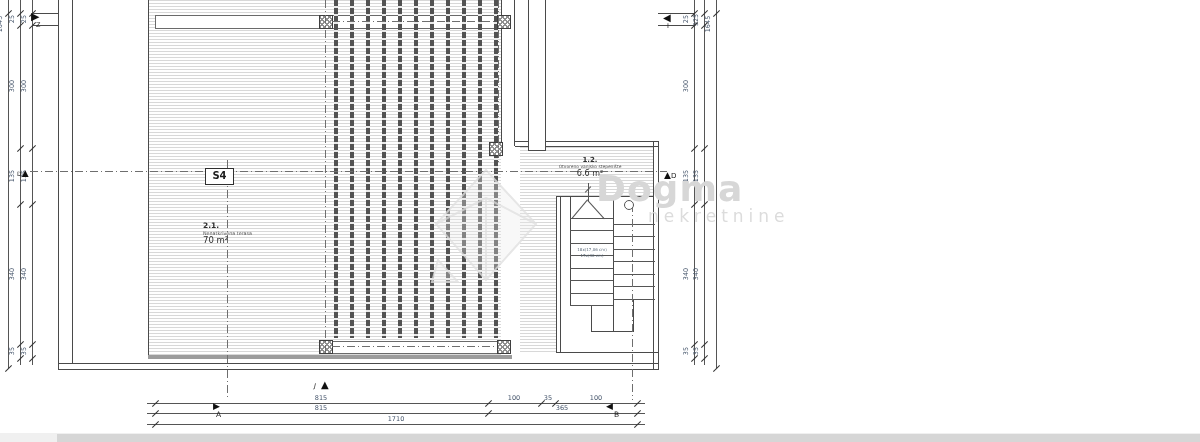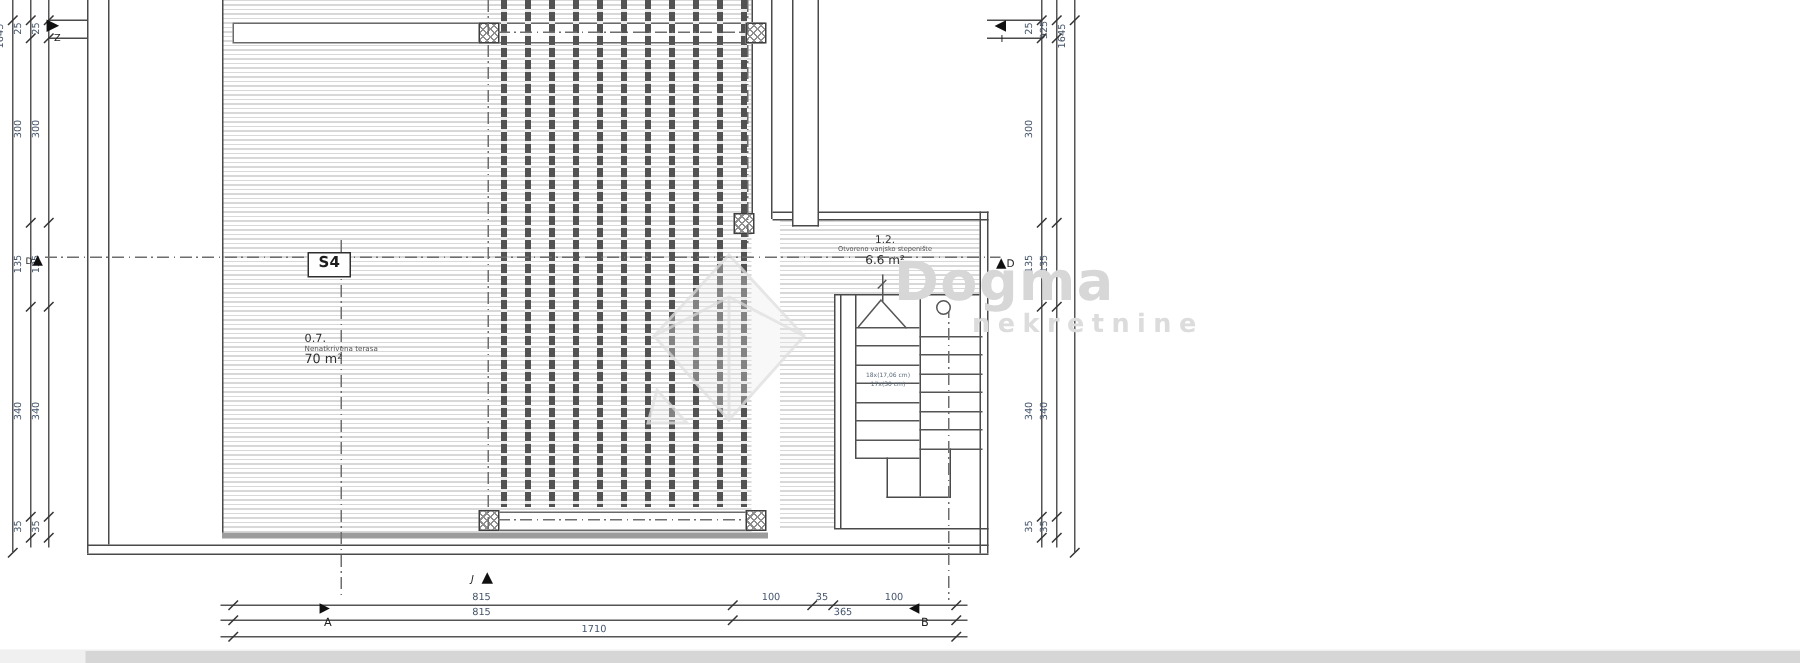--- a/index.html
+++ b/index.html
@@ -14,21 +14,21 @@
   .beam{width:4px;background:repeating-linear-gradient(180deg,#525252 0 6px,#e9e9e9 6px 8px);}
   .ddh{height:1px;background:repeating-linear-gradient(90deg,#6e6e6e 0,#6e6e6e 8px,transparent 8px,transparent 11px,#6e6e6e 11px,#6e6e6e 12px,transparent 12px,transparent 15px);}
   .ddv{width:1px;background:repeating-linear-gradient(180deg,#6e6e6e 0,#6e6e6e 8px,transparent 8px,transparent 11px,#6e6e6e 11px,#6e6e6e 12px,transparent 12px,transparent 15px);}
   .band{background:#fff;border:1px solid #6a6a6a;}
   .dimtext{font-size:6.5px;color:#44546a;line-height:1;text-align:center;}
   .vtext{transform:rotate(-90deg);transform-origin:center center;}
   .tri{color:#101010;line-height:1;}
   .boxlabel{border:1.5px solid #2f2f2f;background:#fff;color:#1d1d1d;
     font-size:10px;font-weight:bold;text-align:center;line-height:14px;z-index:20;}
   .roomlbl{z-index:20;color:#2e2e2e;line-height:1.15;}
-  .roomlbl .rid{font-size:7.5px;font-weight:normal;}
+  .roomlbl .rid{font-size:7.5px;font-weight:bold;}
   .roomlbl .rname{font-size:4.8px;color:#555;}
   .roomlbl .rarea{font-size:8.5px;}
   .marker{z-index:22;}
   .mlbl{font-size:6.5px;color:#222;line-height:1;}
   .wm{z-index:40;pointer-events:none;}
   .wm-brand{font-size:36px;font-weight:600;color:#d7d7d7;letter-spacing:1px;line-height:1;}
   .wm-sub{font-size:17px;color:#dcdcdc;letter-spacing:5px;line-height:1;}
   .stairnote{z-index:20;font-size:4px;color:#5a6a7a;text-align:center;line-height:1.4;}
   #scroll-track{position:absolute;left:0;top:433px;width:1200px;height:9px;background:#f0f0f0;z-index:50;}
   #scroll-thumb{position:absolute;left:57px;top:1px;width:1143px;height:8px;background:#d6d6d6;}
@@ -186,21 +186,21 @@
     <div class="abs" style="left: 150.5px; top: 424px; width: 9px; height: 1px; background: rgb(51, 51, 51); transform: rotate(-45deg); z-index: 12;"></div>
     <div class="abs" style="left: 632.5px; top: 424px; width: 9px; height: 1px; background: rgb(51, 51, 51); transform: rotate(-45deg); z-index: 12;"></div>
     <div class="abs dimtext" style="left: 381px; top: 416px; width: 30px; height: 8px;">1710</div>
   </div>
 
 <div class="abs boxlabel" style="left:205px;top:168px;width:27px;height:15px;">
   <span>S4</span>
 </div>
 
 <div class="abs roomlbl" style="left:203px;top:222px;width:80px;">
-  <div class="rid">0.7.</div>
+  <div class="rid">2.1.</div>
   <div class="rname">Nenatkrivena terasa</div>
   <div class="rarea">70 m²</div>
 </div>
 
 <div class="abs roomlbl" style="left:530px;top:156px;width:120px;text-align:center;">
   <div class="rid" style="font-size:7px;">1.2.</div>
   <div class="rname" style="font-size:4.4px;">Otvoreno vanjsko stepenište</div>
   <div class="rarea" style="font-size:8px;text-align:center;">6.6 m²</div>
 </div>
 
@@ -240,17 +240,17 @@
   <svg width="125" height="120">
     <g fill="rgba(235,235,235,0.40)" stroke="#e0e0e0" stroke-width="2">
       <polygon points="62,2 112,56 62,112 12,56"></polygon>
       <polyline points="12,56 62,30 112,56" fill="none"></polyline>
       <polyline points="62,30 62,112" fill="none"></polyline>
       <polygon points="14,92 34,114 8,114"></polygon>
     </g>
   </svg>
 </div>
 <div class="abs wm wm-brand" style="left:596px;top:171px;">Dogma</div>
-<div class="abs wm wm-sub" style="left:648px;top:208px;font-weight:bold;">nekretnine</div>
+<div class="abs wm wm-sub" style="left:648px;top:208px;">nekretnine</div>
 
 <div id="scroll-track">
   <div id="scroll-thumb"></div>
 </div>
 
 </body></html>

